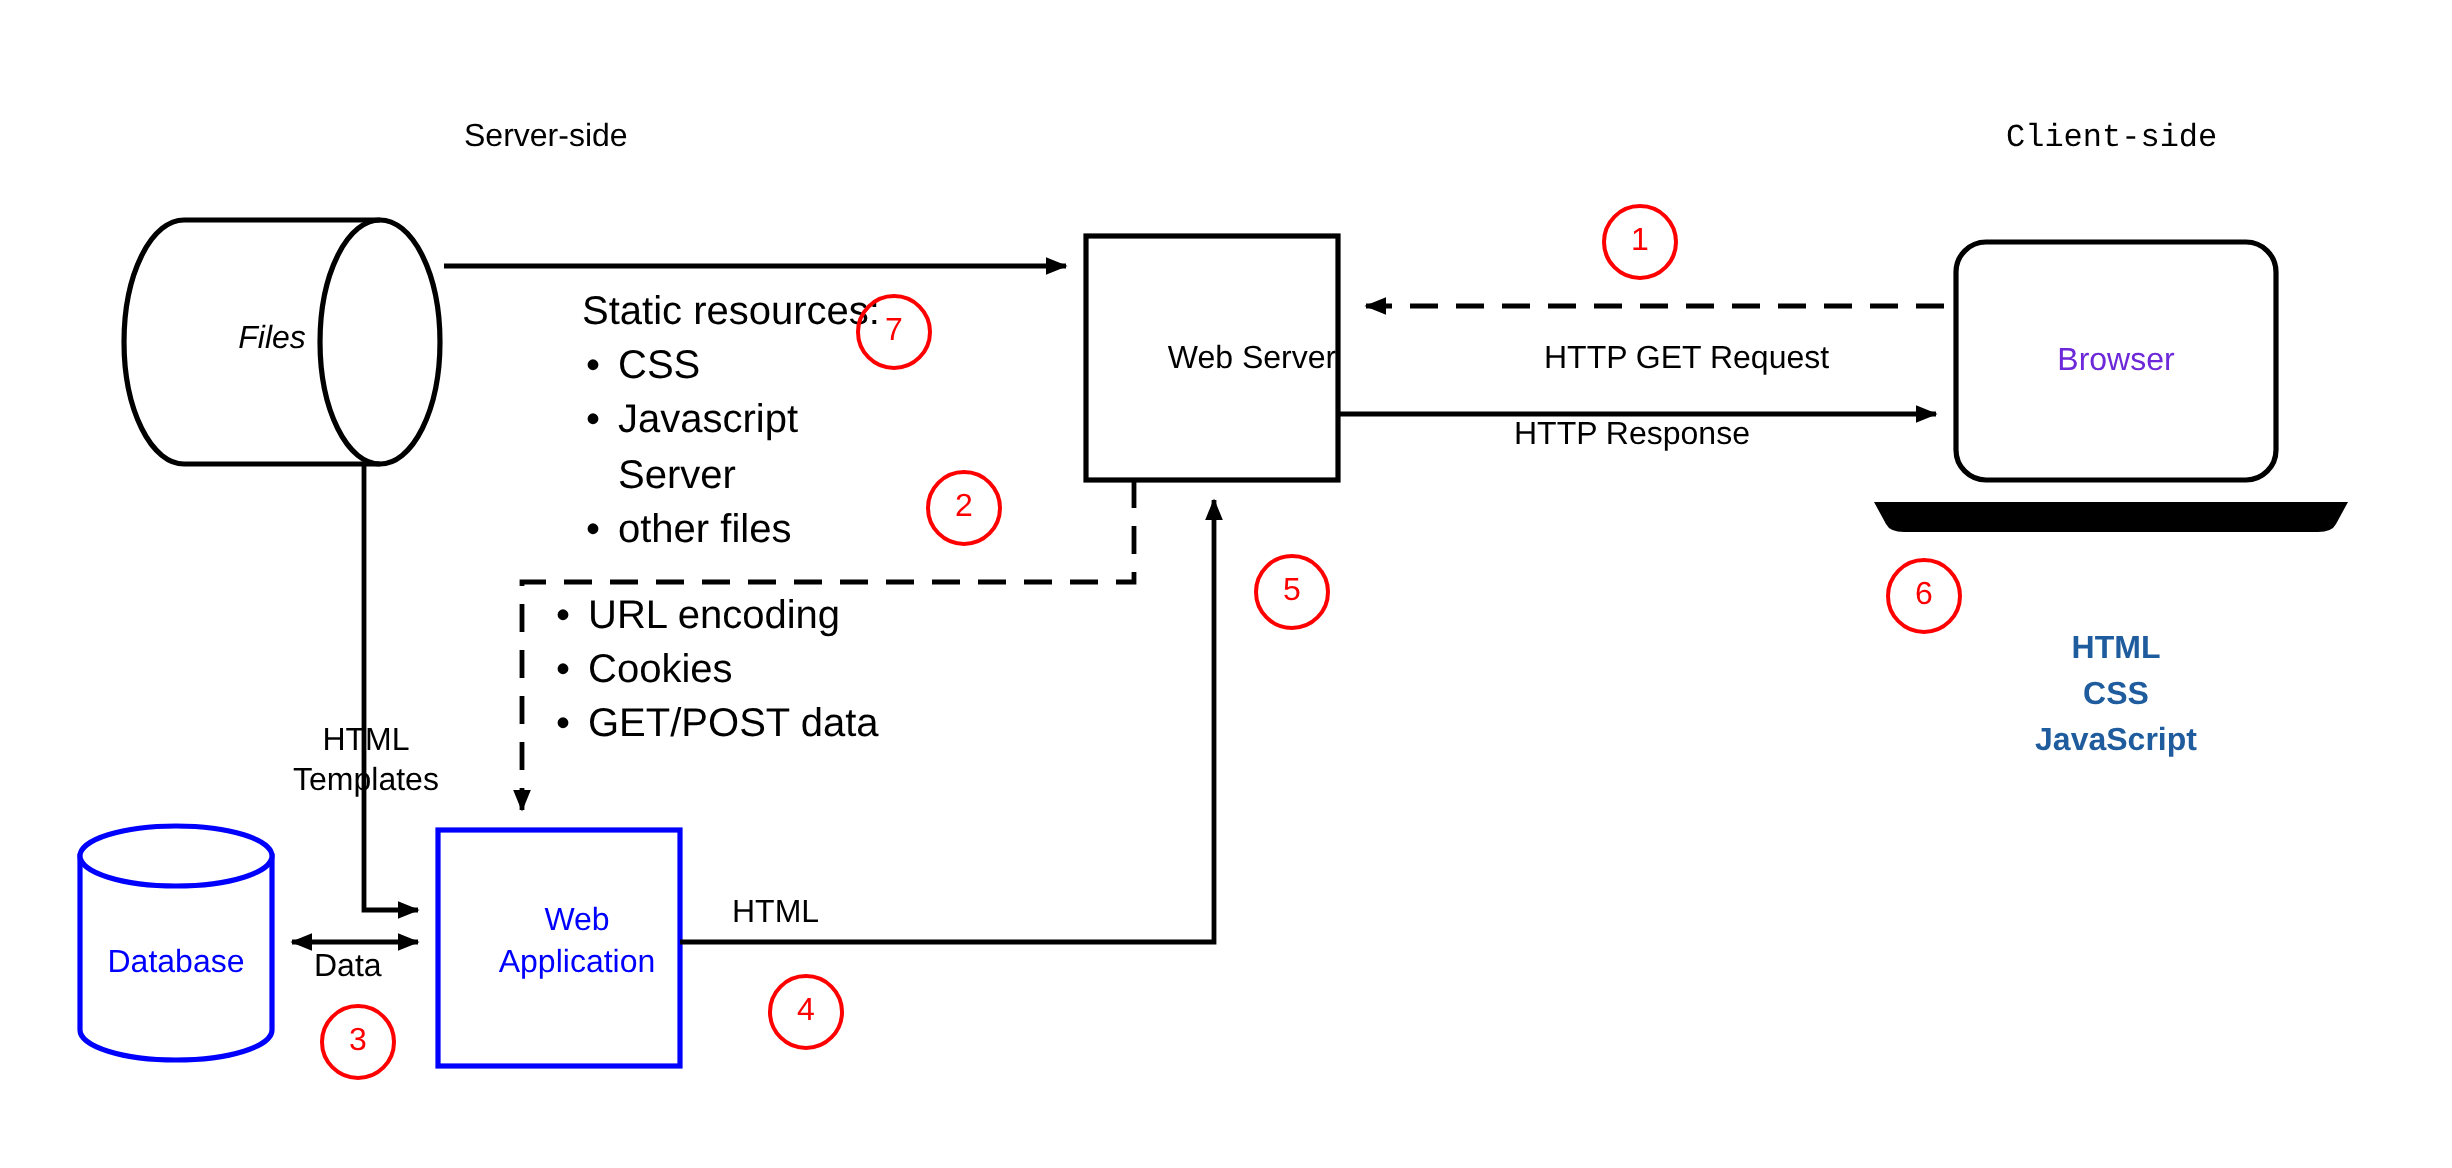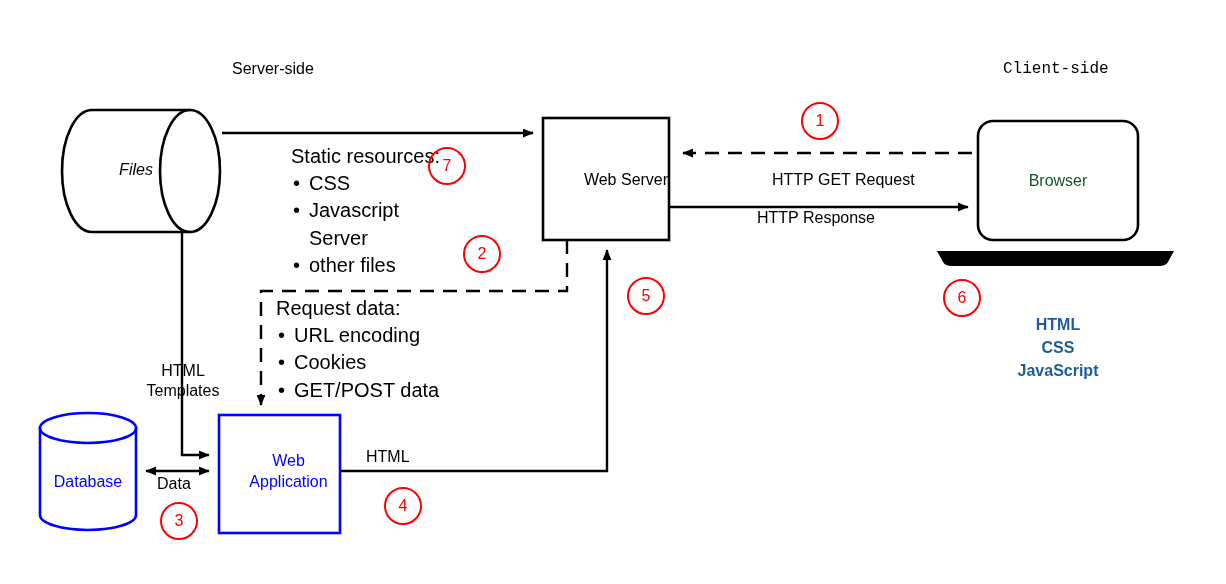--- a/index.html
+++ b/index.html
@@ -141,39 +141,38 @@
     <path d="M 340,471 L 607,471 L 607,250" fill="none" stroke="#000000" stroke-width="2.4" marker-end="url(#arrowBlack)"></path>
   </svg>
 
   <div class="lbl" style="left:232px; top:59px;">Server-side</div>
   <div class="lbl" style="left:1003px; top:59px;font-family:Liberation Mono, monospace;">Client-side</div>
 
   <div class="node-text" style="left:86px; top:160px; width:100px; color:#000000;font-style:italic;">Files</div>
 
   <div class="node-text" style="left:546px; top:170px; width:112px; color:#000000;margin-left:24px;">Web Server</div>
 
-  <div class="node-text" style="left:998px; top:171px; width:120px; color:#14532d;">Browser</div>
+  <div class="node-text" style="left:998px; top:171px; width:120px; color:#6d28d9;">Browser</div>
 
   <div class="node-text blue-text" style="left:30px; top:472px; width:116px;">Database</div>
 
   <div class="node-text blue-text" style="left:220px; top:451px; width:137px;">
     <span>Web</span><br>
     <span>Application</span>
   </div>
 
   <div class="bullet-list" style="left:291px; top:143px;">
     <span class="head">Static resources:</span>
     <span class="bitem has-dot">CSS</span>
     <span class="bitem has-dot">Javascript</span>
     <span class="bitem">Server</span>
     <span class="bitem has-dot">other files</span>
   </div>
 
   <div class="bullet-list" style="left:276px; top:295px;">
-    <span class="head">Request data:</span>
     <span class="bitem has-dot">URL encoding</span>
     <span class="bitem has-dot">Cookies</span>
     <span class="bitem has-dot">GET/POST data</span>
   </div>
 
   <div class="lbl" style="left:742px; top:170px;margin-left:30px;">HTTP GET Request</div>
 
   <div class="lbl" style="left:757px; top:208px;">HTTP Response</div>
 
   <div class="lbl lbl-center" style="left:131px; top:361px; width:104px;">

